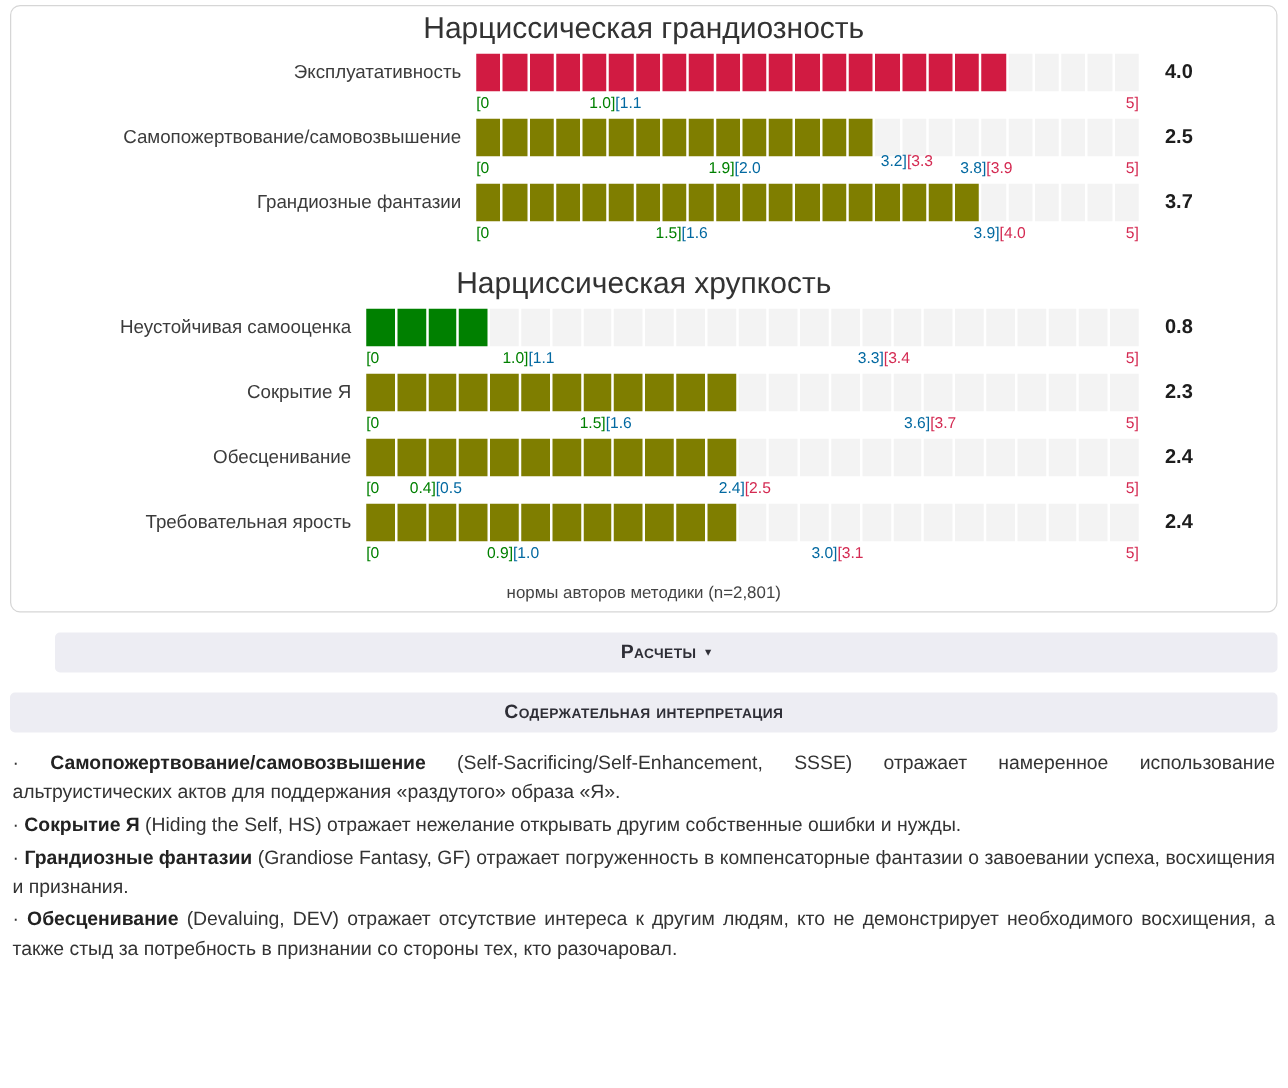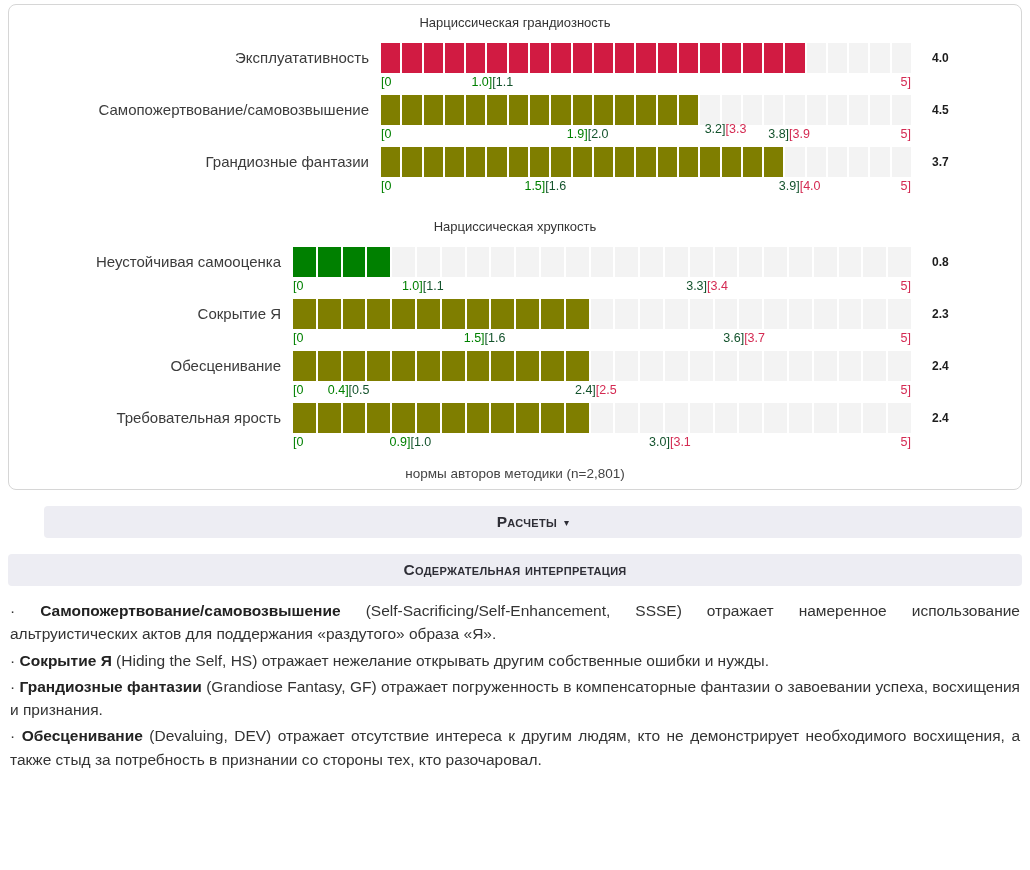--- a/index.html
+++ b/index.html
@@ -6,46 +6,46 @@
   body{
     width:1030px;height:870px;overflow:hidden;position:relative;
     font-family:"Liberation Sans","DejaVu Sans",sans-serif;color:#333;
   }
   
   .card{
     margin:4px 8px 0 8px;border:1px solid #d6d6d6;border-radius:8px;
     background:#fff;padding:6px 0 6px 0;
   }
   .sec-title{
-    text-align:center;font-size:13px;line-height:24px;color:#333;margin:0 0 8px 0;
+    text-align:center;font-size:24px;line-height:24px;color:#333;margin:0 0 8px 0;
   }
   .sec1 .sec-title{margin-top:20px;}
   .scale{margin:0 0 4px 0;}
   .srow{display:flex;align-items:center;}
   .lbl{
     width:var(--lw);box-sizing:border-box;text-align:right;padding-right:12px;
     font-size:15px;color:#3b3b3b;white-space:nowrap;line-height:30px;
   }
   .sec0{--lw:372px;}
   .sec1{--lw:284px;}
   .barwrap{flex:1;height:30px;display:flex;gap:2px;}
   .seg{flex:1;background:#f3f3f3;}
   .seg.low{background:#008000;}
   .seg.medium{background:#7f7e00;}
   .seg.high{background:#d11b42;}
   .val{
-    width:110px;box-sizing:border-box;padding-left:21px;font-size:12px;
+    width:110px;box-sizing:border-box;padding-left:21px;font-size:16px;
     font-weight:bold;color:#1d1d1d;line-height:30px;
   }
   .thr{flex:1;position:relative;height:18px;font-size:12.5px;line-height:18px;}
   .lblsp{width:var(--lw);} .valsp{width:110px;}
   .tk{position:absolute;top:0;white-space:nowrap;}
   .tk.start{left:0;} .tk.end{right:0;}
   .tk.pair{transform:translateX(-50%);}
-  .t-low{color:#008000;} .t-med{color:#14532d;} .t-high{color:#d42a52;}
+  .t-low{color:#008000;} .t-med{color:#0369a1;} .t-high{color:#d42a52;}
   .legend{text-align:center;font-size:15.5px;margin-top:4px;line-height:22px;}
   .legend .arr{color:#8a8a8a;padding:0 6px;}
   .footnote{text-align:center;font-size:13.5px;color:#444;margin-top:14px;line-height:18px;}
   
   .hbar{
     margin:16px 8px 0 8px;background:#ededf3;border-radius:4px;height:32px;
     display:flex;align-items:center;justify-content:center;
     font-variant:small-caps;font-weight:600;font-size:15.5px;color:#2e2e36;
     letter-spacing:.3px;
   }
@@ -129,21 +129,21 @@
               <div class="seg"></div>
               <div class="seg"></div>
               <div class="seg"></div>
               <div class="seg"></div>
               <div class="seg"></div>
               <div class="seg"></div>
               <div class="seg"></div>
               <div class="seg"></div>
               <div class="seg"></div>
             </div>
-            <div class="val">4.5</div>
+            <div class="val">2.5</div>
           </div>
           <div class="srow">
             <div class="lblsp"></div>
             <div class="thr">
               <span class="tk start t-low">[0</span>
               <span class="tk pair" style="left: 39%;"><span class="t-low">1.9]</span><span class="t-med">[2.0</span></span>
               <span class="tk pair" style="left: 77%;"><span class="t-med">3.8]</span><span class="t-high">[3.9</span></span>
               <span class="tk end t-high">5]</span>
             </div>
             <div class="valsp"></div>

